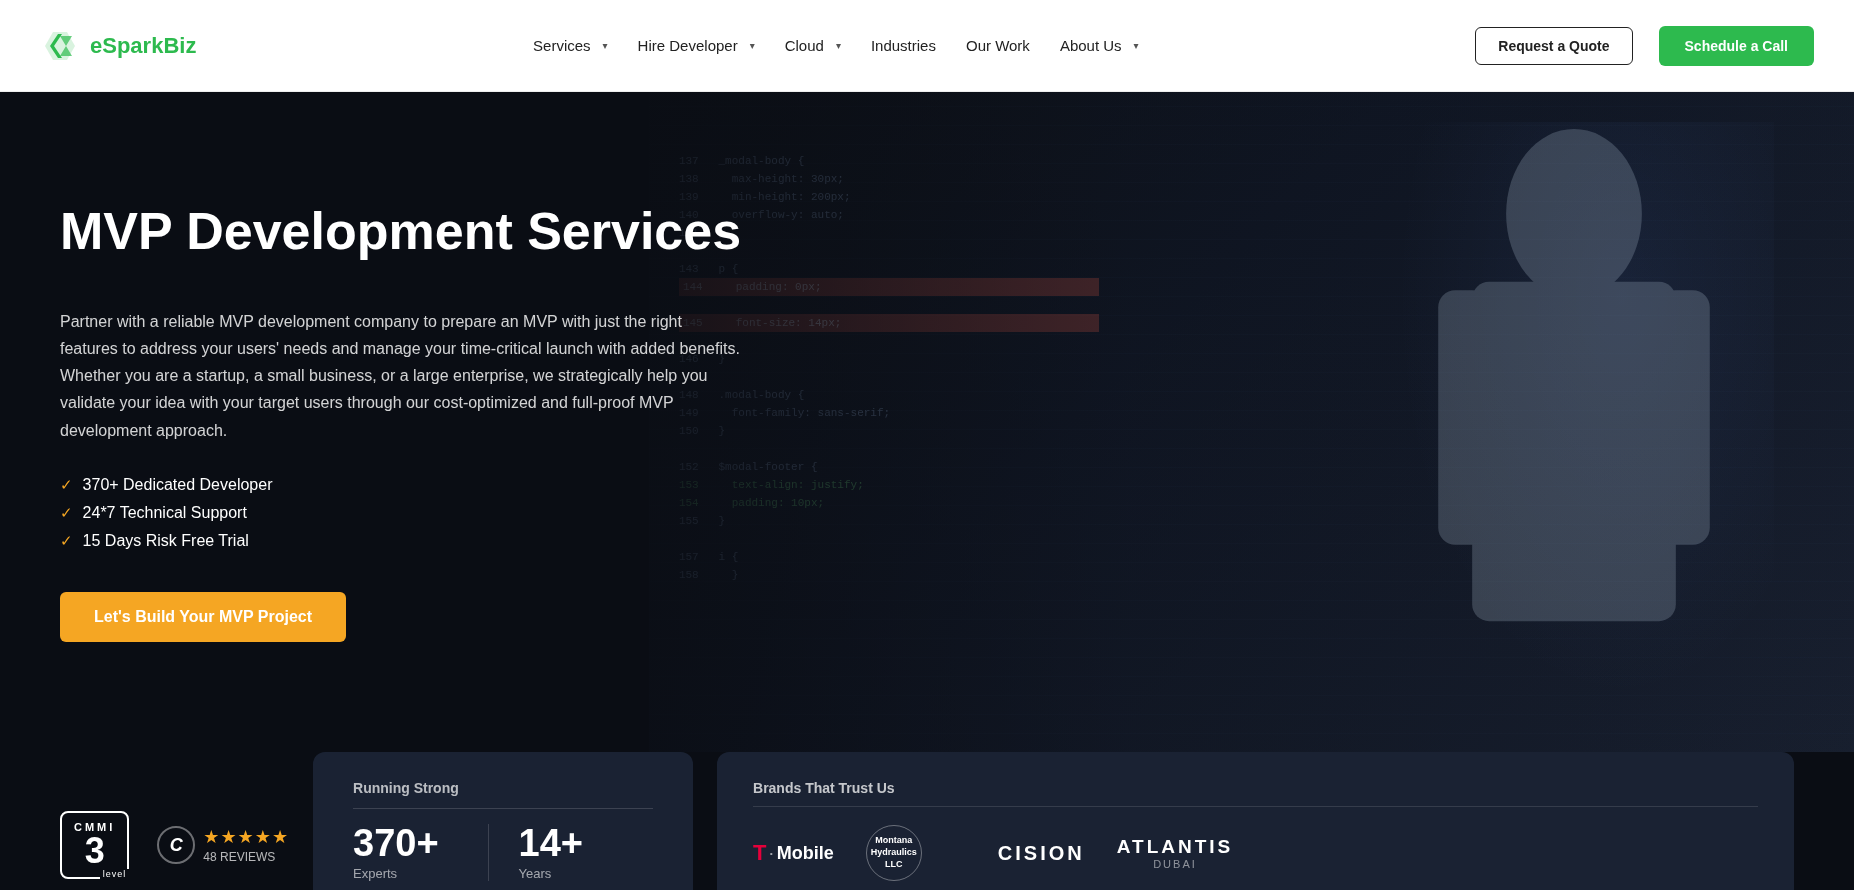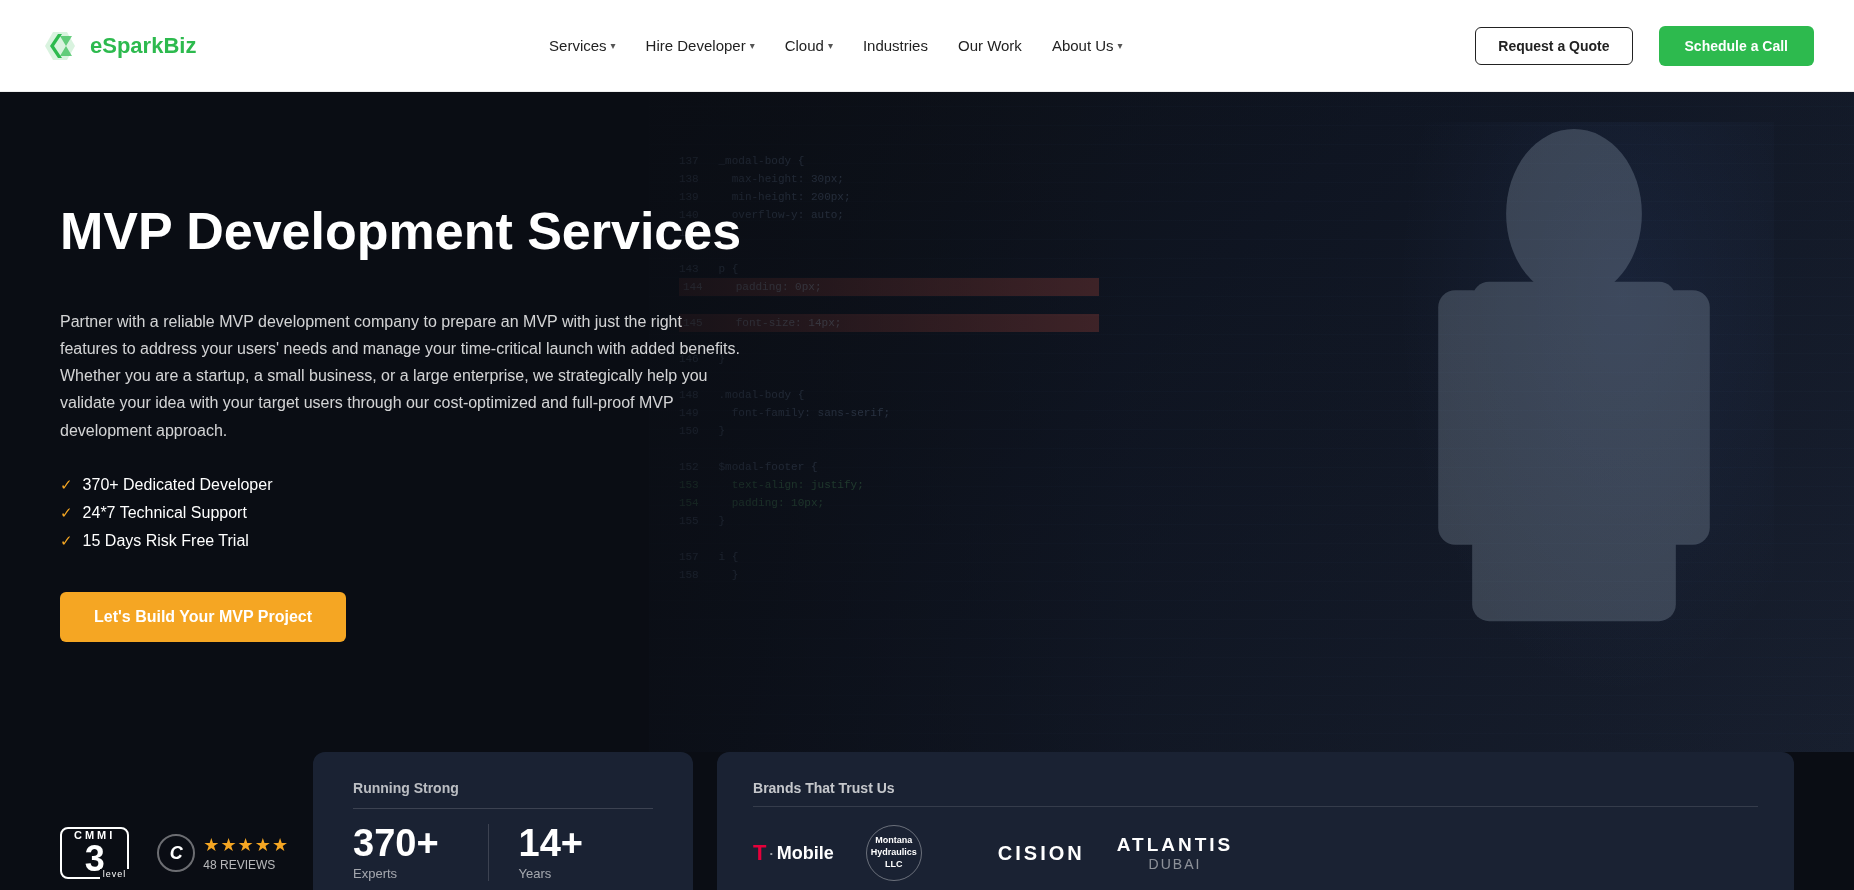--- a/index.html
+++ b/index.html
@@ -34,21 +34,21 @@
     }
     .logo-text span { color: #2dba4e; }
     .nav {
       display: flex;
       align-items: center;
       gap: 30px;
     }
     .nav-item {
       display: flex;
       align-items: center;
-      gap: 4px;
+      gap: 12px;
       font-size: 15px;
       color: #222;
       cursor: pointer;
       font-weight: 500;
       white-space: nowrap;
     }
     .chevron {
       font-size: 10px;
       color: #555;
     }
@@ -351,21 +351,21 @@
 
     <button class="btn-cta">Let's Build Your MVP Project</button>
   </div>
 </section>
 
 <div style="background:#0a0d14;padding:0 60px 36px 60px;display:flex;align-items:flex-end;gap:24px;">
 
   <div class="badge-row">
 
     <div class="cmmi-badge">
-      <div style="position:relative;border:2.5px solid #fff;border-radius:8px;padding:0 12px;display:flex;flex-direction:column;align-items:center;color:#fff;">
+      <div style="position:relative;border:2.5px solid #fff;border-radius:8px;padding:8px 12px;display:flex;flex-direction:column;align-items:center;color:#fff;">
         <span style="font-size:11px;letter-spacing:3px;font-weight:600;">CMMI</span>
         <span style="font-size:36px;font-weight:900;line-height:1;">3</span>
         <span style="font-size:9px;position:absolute;right:-2px;bottom:-2px;background:#0a0d14;padding:0 3px;color:#fff;letter-spacing:1px;">level</span>
       </div>
     </div>
 
     <div class="clutch-badge">
       <div style="display:flex;align-items:center;gap:8px;">
         <div style="width:38px;height:38px;border-radius:50%;border:2px solid rgba(255,255,255,0.4);display:flex;align-items:center;justify-content:center;font-size:18px;font-weight:900;font-style:italic;color:#fff;">
           <span>C</span>
@@ -405,18 +405,18 @@
       <div style="border:1.5px solid rgba(255,255,255,0.35);border-radius:50%;width:56px;height:56px;display:flex;align-items:center;justify-content:center;text-align:center;color:#fff;font-size:9px;font-weight:600;line-height:1.3;padding:4px;">
         <span>Montana Hydraulics LLC</span>
       </div>
 
       <div style="color:#fff;font-size:20px;font-weight:700;letter-spacing:3px;margin-left:44px;">
         <span>CISION</span>
       </div>
 
       <div style="color:#fff;text-align:center;">
         <div style="font-size:19px;font-weight:700;letter-spacing:3px;">ATLANTIS</div>
-        <div style="font-size:14px;color:rgba(255,255,255,0.5);letter-spacing:2px;">DUBAI</div>
+        <div style="font-size:11px;color:rgba(255,255,255,0.5);letter-spacing:2px;">DUBAI</div>
       </div>
     </div>
   </div>
 
 </div>
 
 </body></html>

